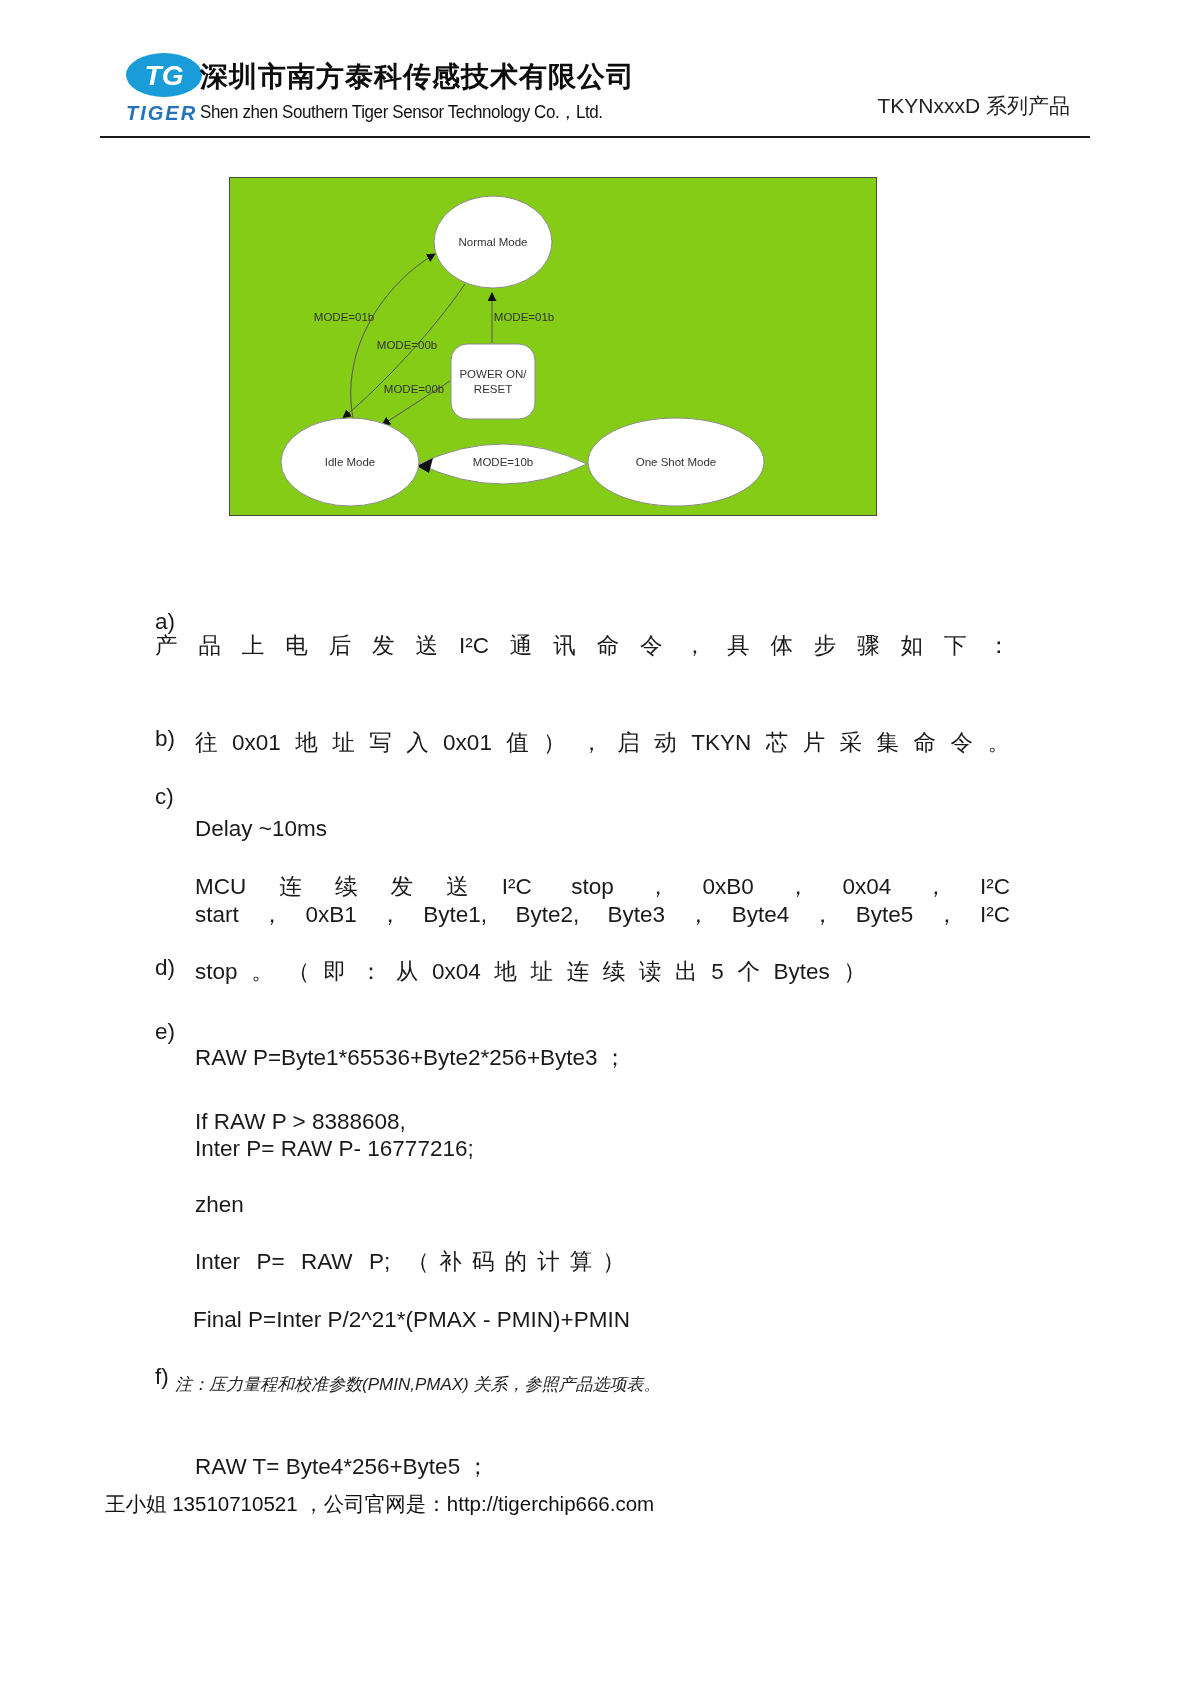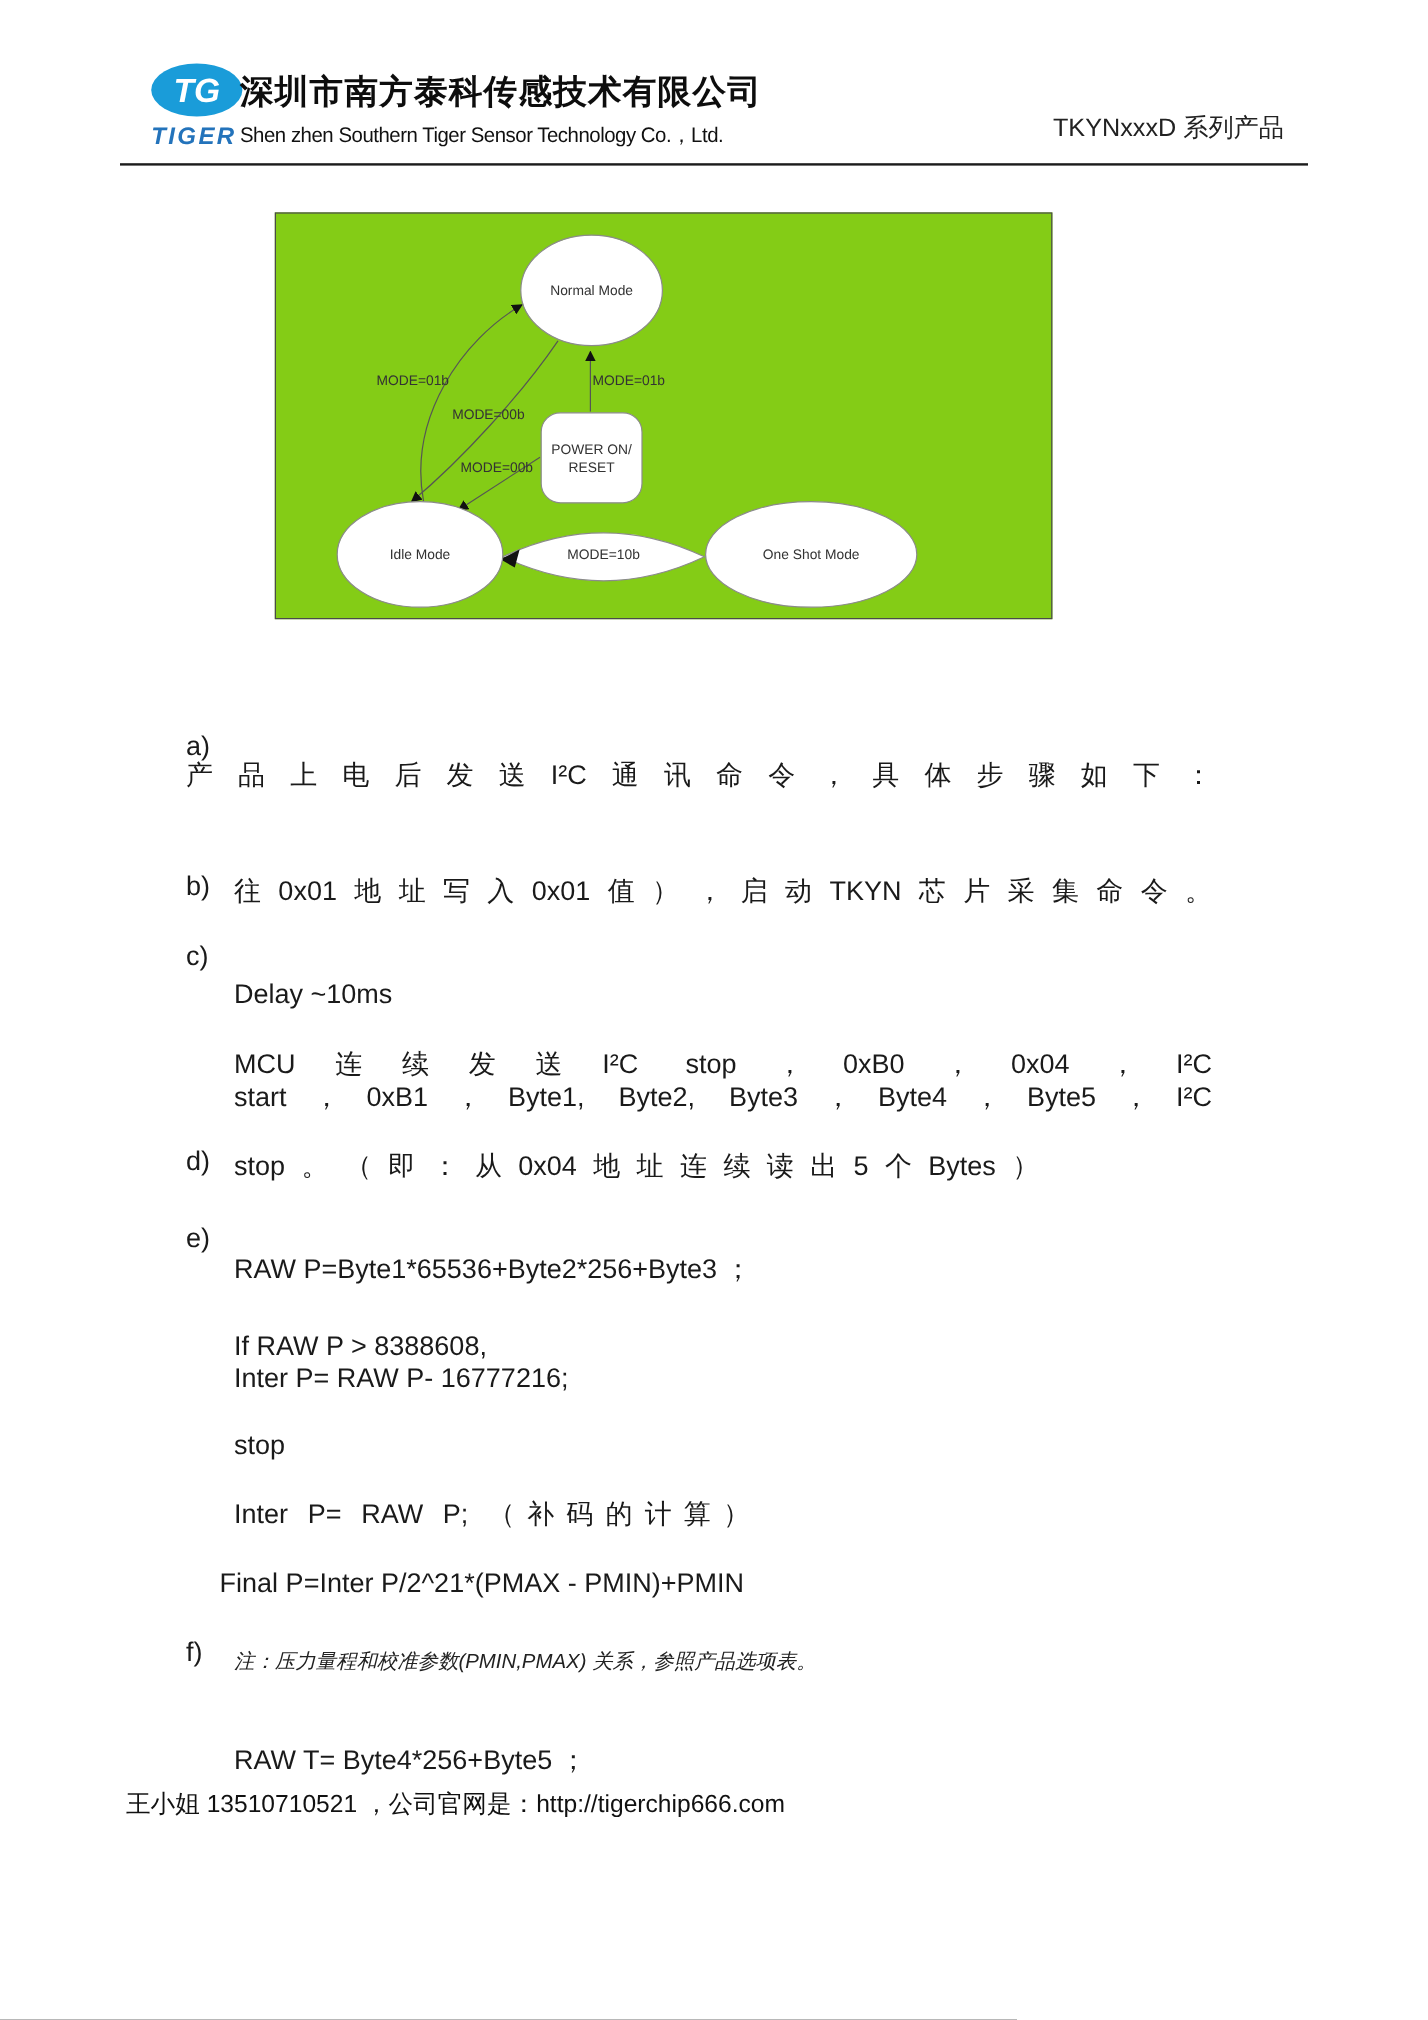--- a/index.html
+++ b/index.html
@@ -30,22 +30,22 @@
   }
   
   .body{position:absolute;left:155px;top:0;width:860px;}
   .row{position:absolute;left:0;font-size:22.5px;line-height:30px;white-space:pre-wrap;}
   .marker{position:absolute;left:0;top:0;font-size:22.5px;line-height:30px;}
   .txt{display:block;margin-left:40px;width:815px;}
   .j{text-align:justify;text-align-last:justify;text-justify:inter-ideograph;}
   .w-full{width:855px;margin-left:0;margin-top:23px;}
   .w-mid{width:671px;}
   .w-small{width:430px;}
-  .indent{margin-left:28px;width:760px;}
-  .note{font-size:17px;font-style:italic;color:#222;margin-left:40px;}
+  .indent{margin-left:38px;width:760px;}
+  .note{font-size:17px;font-style:italic;color:#222;margin-left:20px;}
   
   .footer{position:absolute;left:105px;top:1484px;font-size:20.5px;line-height:39px;color:#111;}
 </style>
 </head>
 <body>
 
 <div class="page">
 
   <div class="logo">
     <svg width="100" height="80" viewBox="0 0 100 80">
@@ -129,21 +129,21 @@
     </div>
 
     <div class="row" style="top:1017px">
       <span class="marker">e)</span>
       <span class="txt">If RAW P &gt; 8388608,</span>
     </div>
     <div class="row" style="top:1074px">
       <span class="txt">Inter P= RAW P- 16777216;</span>
     </div>
     <div class="row" style="top:1130px">
-      <span class="txt">stop</span>
+      <span class="txt">zhen</span>
     </div>
     <div class="row" style="top:1187px">
       <span class="txt j w-small">Inter P= RAW P; （补码的计算）</span>
     </div>
 
     <div class="row" style="top:1245px">
       <span class="txt indent">Final P=Inter P/2^21*(PMAX - PMIN)+PMIN</span>
     </div>
 
     <div class="row" style="top:1310px">

